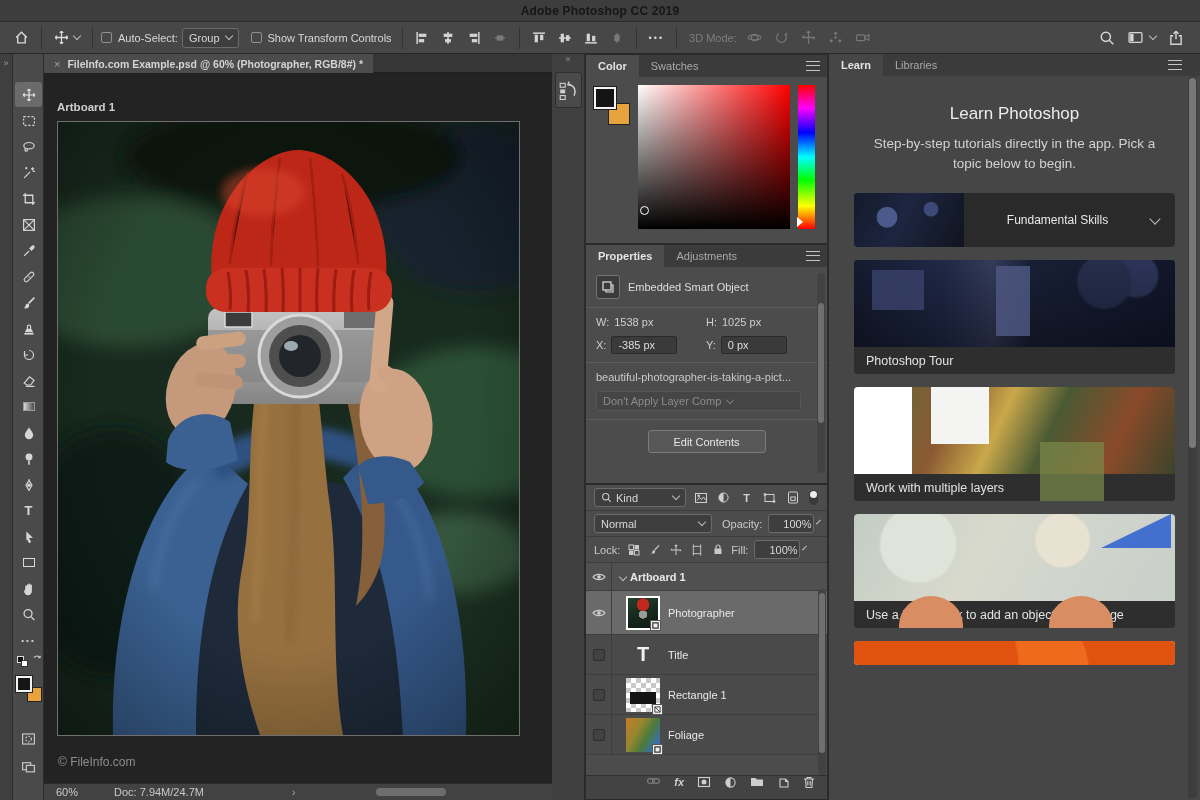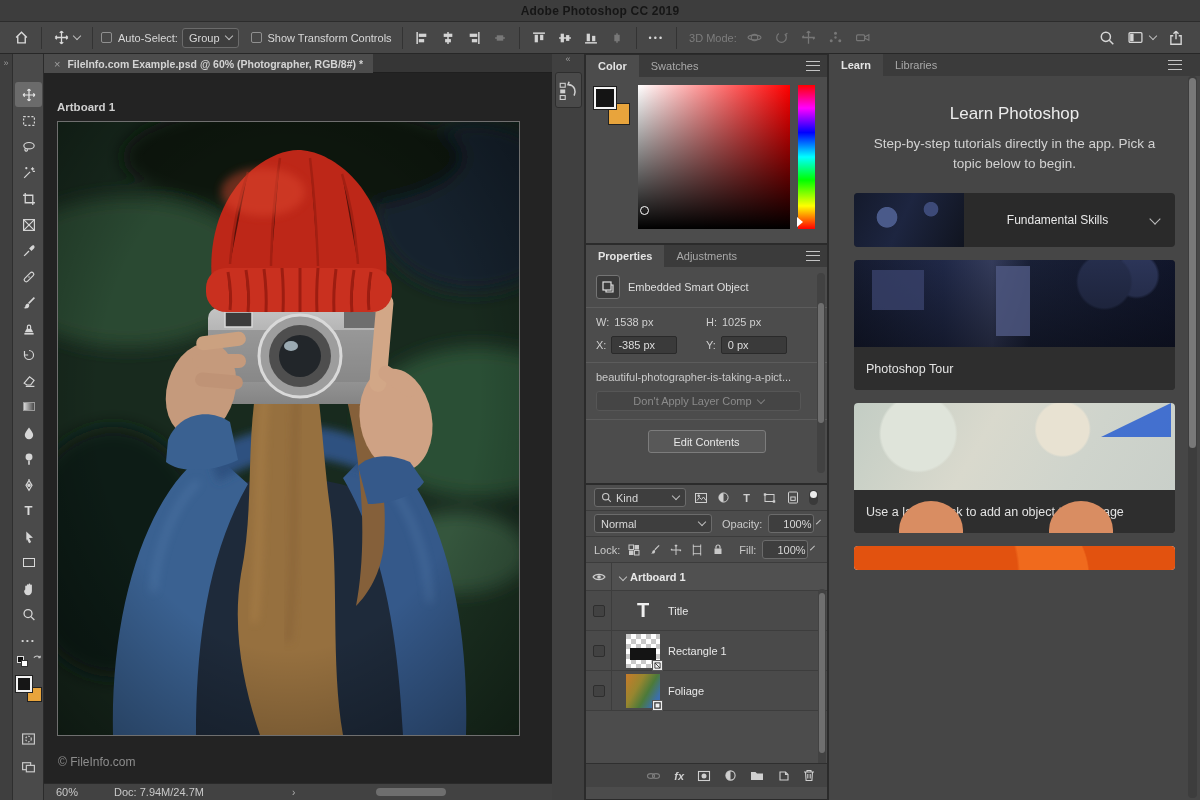--- a/index.html
+++ b/index.html
@@ -101,21 +101,21 @@
   .pr-body{position:relative;height:218px;padding:8px 10px 0 10px;}
   .pr-row{display:flex;align-items:center;gap:8px;}
   .so-icon{width:24px;height:24px;background:#3a3a3a;border:1px solid #747474;border-radius:3px;
            display:flex;align-items:center;justify-content:center;}
   .pr-div{height:1px;background:#5c5c5c;margin:8px -10px;}
   .dim-grid{display:grid;grid-template-columns:110px 1fr;row-gap:8px;margin-top:2px;}
   .dim-cell{display:flex;align-items:center;gap:5px;color:#cfcfcf;}
   .pr-input{background:#3a3a3a;border:1px solid #2a2a2a;border-radius:2px;height:18px;min-width:66px;
             display:flex;align-items:center;padding:0 6px;color:#dcdcdc;}
   .fname{color:#c9c9c9;margin:2px 0 8px;white-space:nowrap;overflow:hidden;}
-  .lc-select{width:205px;justify-content:center;}
+  .lc-select{width:205px;justify-content:flex-start;}
   .editbtn{margin:10px auto 0;width:118px;height:23px;background:#585858;border:1px solid #7c7c7c;border-radius:3px;
            display:flex;align-items:center;justify-content:center;color:#e6e6e6;}
 
   
   #layersPanel{left:585px;top:484px;width:243px;height:316px;}
   .ly-row{display:flex;align-items:center;height:26px;padding:0 8px;gap:6px;border-bottom:1px solid #3c3c3c;}
   .kind-select{width:92px;justify-content:flex-start;gap:4px;height:19px;}
   .fil-ic{display:flex;align-items:center;justify-content:center;width:17px;}
   .toggle{width:9px;height:15px;background:#3a3a3a;border-radius:5px;position:relative;margin-left:2px;}
   .toggle::after{content:"";position:absolute;left:1px;top:1px;width:7px;height:7px;background:#ececec;border-radius:50%;}
@@ -134,38 +134,38 @@
       radial-gradient(circle at 50% 22%,#c0271d 0 22%,transparent 23%),
       radial-gradient(circle at 50% 55%,#9a9a9a 0 18%,transparent 19%),
       linear-gradient(160deg,#24402c 0%,#16281c 55%,#0e1a12 100%);}
   .lthumb.rect1{background:repeating-conic-gradient(#ffffff 0% 25%,#c9c9c9 0% 50%) 0 0/10px 10px;}
   .lthumb.rect1::before{content:"";position:absolute;left:4px;top:14px;width:26px;height:12px;background:#141414;}
   .lthumb.foliage{background:linear-gradient(120deg,#c77b2a 0%,#97862f 35%,#4c7a3a 60%,#3b6fae 85%);}
   .badge{position:absolute;right:-3px;bottom:-3px;width:11px;height:11px;background:#efefef;border:1px solid #555;
          display:flex;align-items:center;justify-content:center;}
   .lname{color:#e8e8e8;}
   .tthumb{width:34px;margin:0 8px 0 14px;text-align:center;color:#f0f0f0;font-size:20px;font-weight:bold;flex:none;}
-  .ly-bottom{position:absolute;left:0;bottom:12px;width:100%;height:24px;background:#434343;border-top:1px solid #2f2f2f;
-             display:flex;align-items:center;justify-content:flex-end;gap:13px;padding:0 12px;margin-top:32px;}
+  .ly-bottom{position:absolute;left:0;bottom:0;width:100%;height:24px;background:#434343;border-top:1px solid #2f2f2f;
+             display:flex;align-items:flex-start;justify-content:flex-end;gap:13px;padding:0 12px;margin-top:32px;}
   .fxtxt{font-style:italic;font-weight:bold;color:#cfcfcf;font-size:11px;}
 
   
   .learncol{position:absolute;left:828px;top:54px;width:372px;height:746px;background:#464646;border-left:1px solid #2b2b2b;}
   .learn-head{font-size:17px;color:#ececec;text-align:center;margin-top:28px;font-weight:normal;}
   .learn-sub{font-size:13.5px;color:#d2d2d2;text-align:center;margin:10px 36px 12px;line-height:1.45;}
   .fscard{position:relative;margin:20px 25px 0;height:54px;background:#2a2a2a;border-radius:4px;display:flex;align-items:center;overflow:hidden;}
   .fscard .img{width:110px;height:54px;flex:none;background:
       radial-gradient(circle at 70% 30%,#3d4a78 0 8%,transparent 9%),
       radial-gradient(circle at 30% 45%,#4a5a8a 0 12%,transparent 13%),
       linear-gradient(115deg,#141a2c 0%,#1d2540 45%,#10141f 100%);}
   .fscard .lbl{flex:1;text-align:center;color:#e8e8e8;font-size:12px;}
   .fscard .chev{margin-right:16px;width:8px;height:8px;}
   .tcard{position:relative;margin:13px 25px 0;border-radius:4px;overflow:hidden;background:#2e2e2e;}
   .tcard .img{height:87px;}
-  .tcard .cap{height:43px;background:#2e2e2e;display:flex;align-items:center;padding:0 12px;color:#e3e3e3;font-size:12.5px;}
+  .tcard .cap{height:27px;background:#2e2e2e;display:flex;align-items:center;padding:0 12px;color:#e3e3e3;font-size:12.5px;}
   .img.tour{background:
       linear-gradient(180deg,rgba(20,26,46,.2),rgba(8,10,18,.55)),
       radial-gradient(circle at 78% 25%,#2a3354 0 10%,transparent 11%),
       radial-gradient(circle at 88% 18%,#323c63 0 7%,transparent 8%),
       linear-gradient(90deg,#151b30 0%,#232c4e 28%,#3c4466 43%,#1a2138 55%,#10152a 100%);}
   .img.tour::before{content:"";position:absolute;left:18px;top:10px;width:52px;height:40px;background:#39426b;opacity:.8;}
   .img.tour::after{content:"";position:absolute;left:142px;top:6px;width:34px;height:70px;background:#4d5780;opacity:.85;}
   .img.multilayers{background:
       linear-gradient(90deg,#ffffff 0 18%,transparent 0),
       linear-gradient(115deg,#5a6b3a 0%,#8a5a33 30%,#caa84a 45%,#4a5a33 60%,#8a4a2a 80%,#3a442a 100%);}
@@ -866,39 +866,57 @@
           </svg>
         </span>
       <span class="lockic">
           <svg class="ic" width="12" height="13" viewBox="0 0 12 13">
             <g>
               <rect x="2.5" y="5.5" width="7" height="5.5" fill="#c9c9c9"></rect>
               <path d="M4 5.5V4a2 2 0 014 0v1.5" fill="none" stroke="#c9c9c9" stroke-width="1.2"></path>
             </g>
           </svg>
         </span>
-      <span style="color:#c9c9c9;margin-left:8px">Fill:</span>
+      <span style="color:#c9c9c9;">Fill:</span>
       <div class="select val-select">
         <span>100%</span>
         <span class="chev"></span>
       </div>
     </div>
 
     <div class="layerlist">
       <div class="lrow artboard">
         <div class="eyecol">
           <svg class="ic" width="14" height="10" viewBox="0 0 14 10">
               <g>
                 <path d="M1 5C3.5 1.5 10.5 1.5 13 5 10.5 8.5 3.5 8.5 1 5z" fill="none" stroke="#cfcfcf" stroke-width="1.1"></path>
                 <circle cx="7" cy="5" r="1.8" fill="#cfcfcf"></circle>
               </g>
             </svg>
         </div>
         <span class="chev" style="margin:0 4px 0 8px"></span>
         <span class="lname" style="font-weight:bold">Artboard 1</span>
+      </div>
+      <div class="lrow selected">
+        <div class="eyecol">
+          <svg class="ic" width="14" height="10" viewBox="0 0 14 10">
+              <g>
+                <path d="M1 5C3.5 1.5 10.5 1.5 13 5 10.5 8.5 3.5 8.5 1 5z" fill="none" stroke="#cfcfcf" stroke-width="1.1"></path>
+                <circle cx="7" cy="5" r="1.8" fill="#cfcfcf"></circle>
+              </g>
+            </svg>
+        </div>
+        <div class="lthumb photog">
+          <span class="badge">
+              <svg width="7" height="7" viewBox="0 0 8 8">
+                <rect x="1" y="1" width="6" height="6" fill="none" stroke="#333" stroke-width="1.4"></rect>
+              </svg>
+            </span>
+        </div>
+        <span class="lname">Photographer</span>
       </div>
       <div class="lrow plain">
         <div class="eyecol">
             <span class="eyebox"></span>
           </div>
         <span class="tthumb">T</span>
         <span class="lname">Title</span>
       </div>
       <div class="lrow plain">
         <div class="eyecol">
@@ -1000,20 +1018,24 @@
       <div class="img"></div>
       <div class="lbl">Fundamental Skills</div>
       <span class="chev"></span>
     </div>
 
     <div class="tcard">
       <div class="img tour"></div>
       <div class="cap">Photoshop Tour</div>
     </div>
     <div class="tcard">
+      <div class="img multilayers"></div>
+      <div class="cap">Work with multiple layers</div>
+    </div>
+    <div class="tcard">
       <div class="img hands"></div>
       <div class="cap">Use a layer mask to add an object to an image</div>
     </div>
     <div class="tcard partial">
       <div class="img"></div>
     </div>
 
     <div class="learn-scroll">
       <div class="vh"></div>
     </div>

